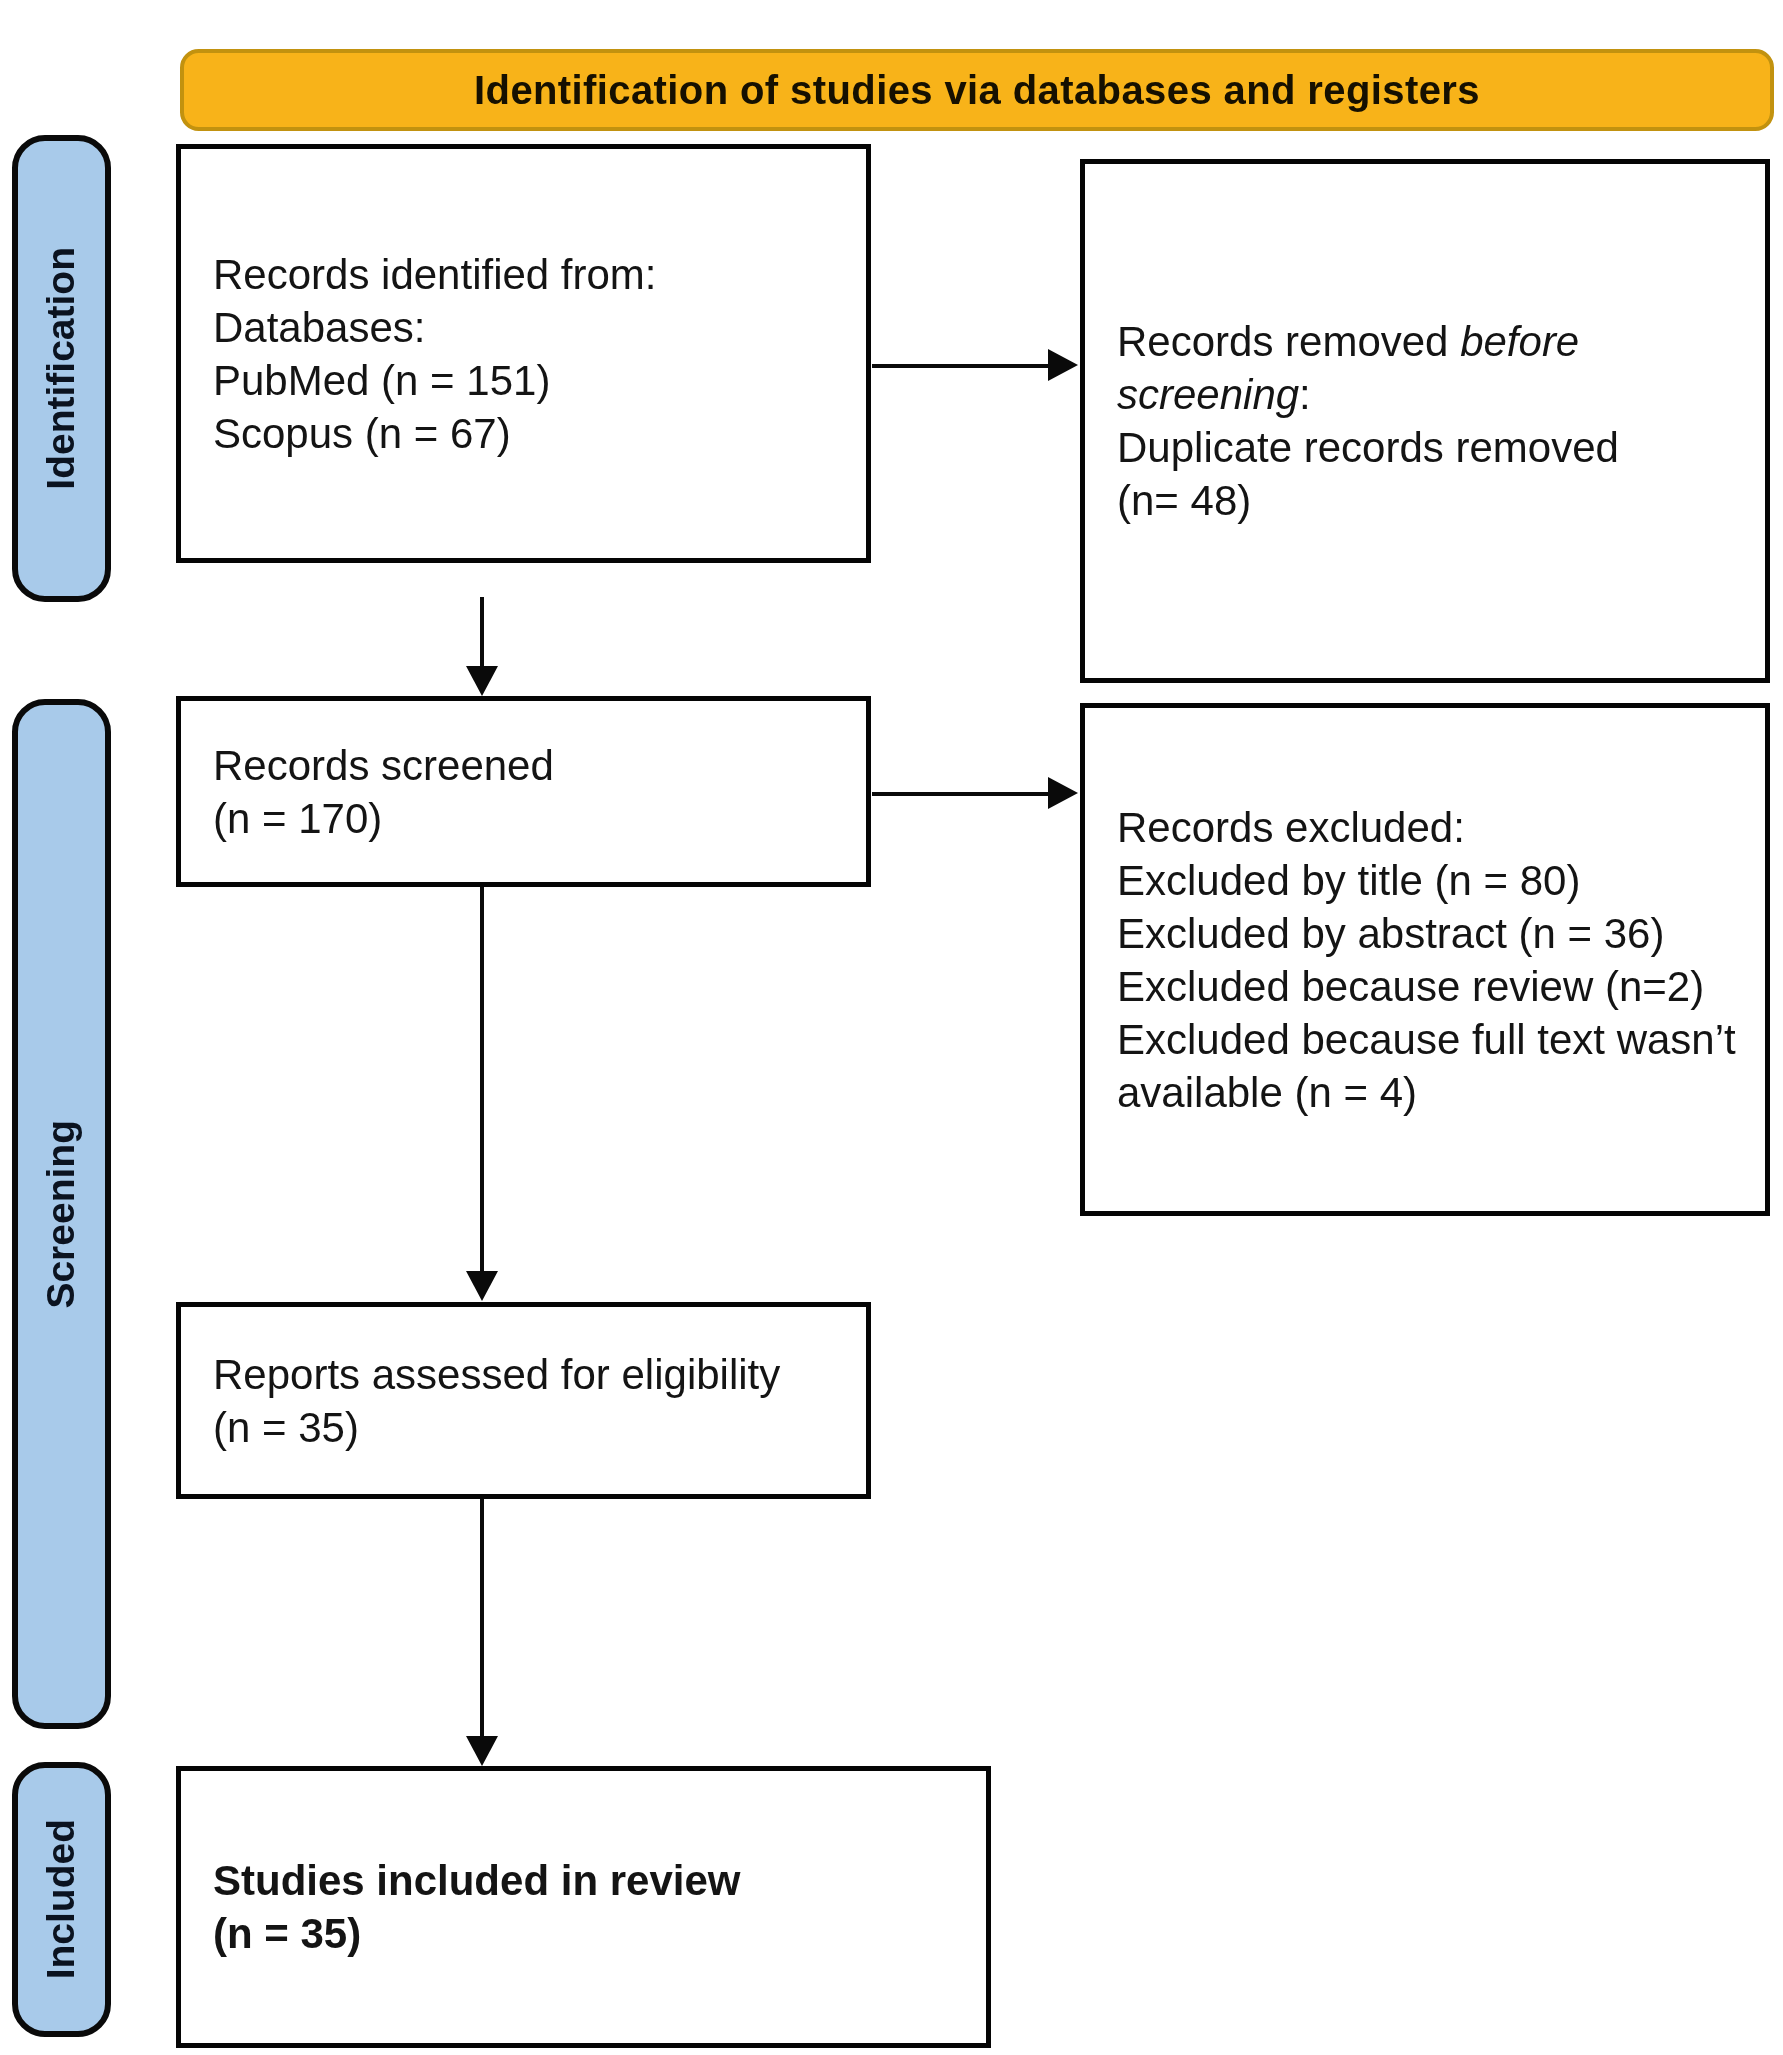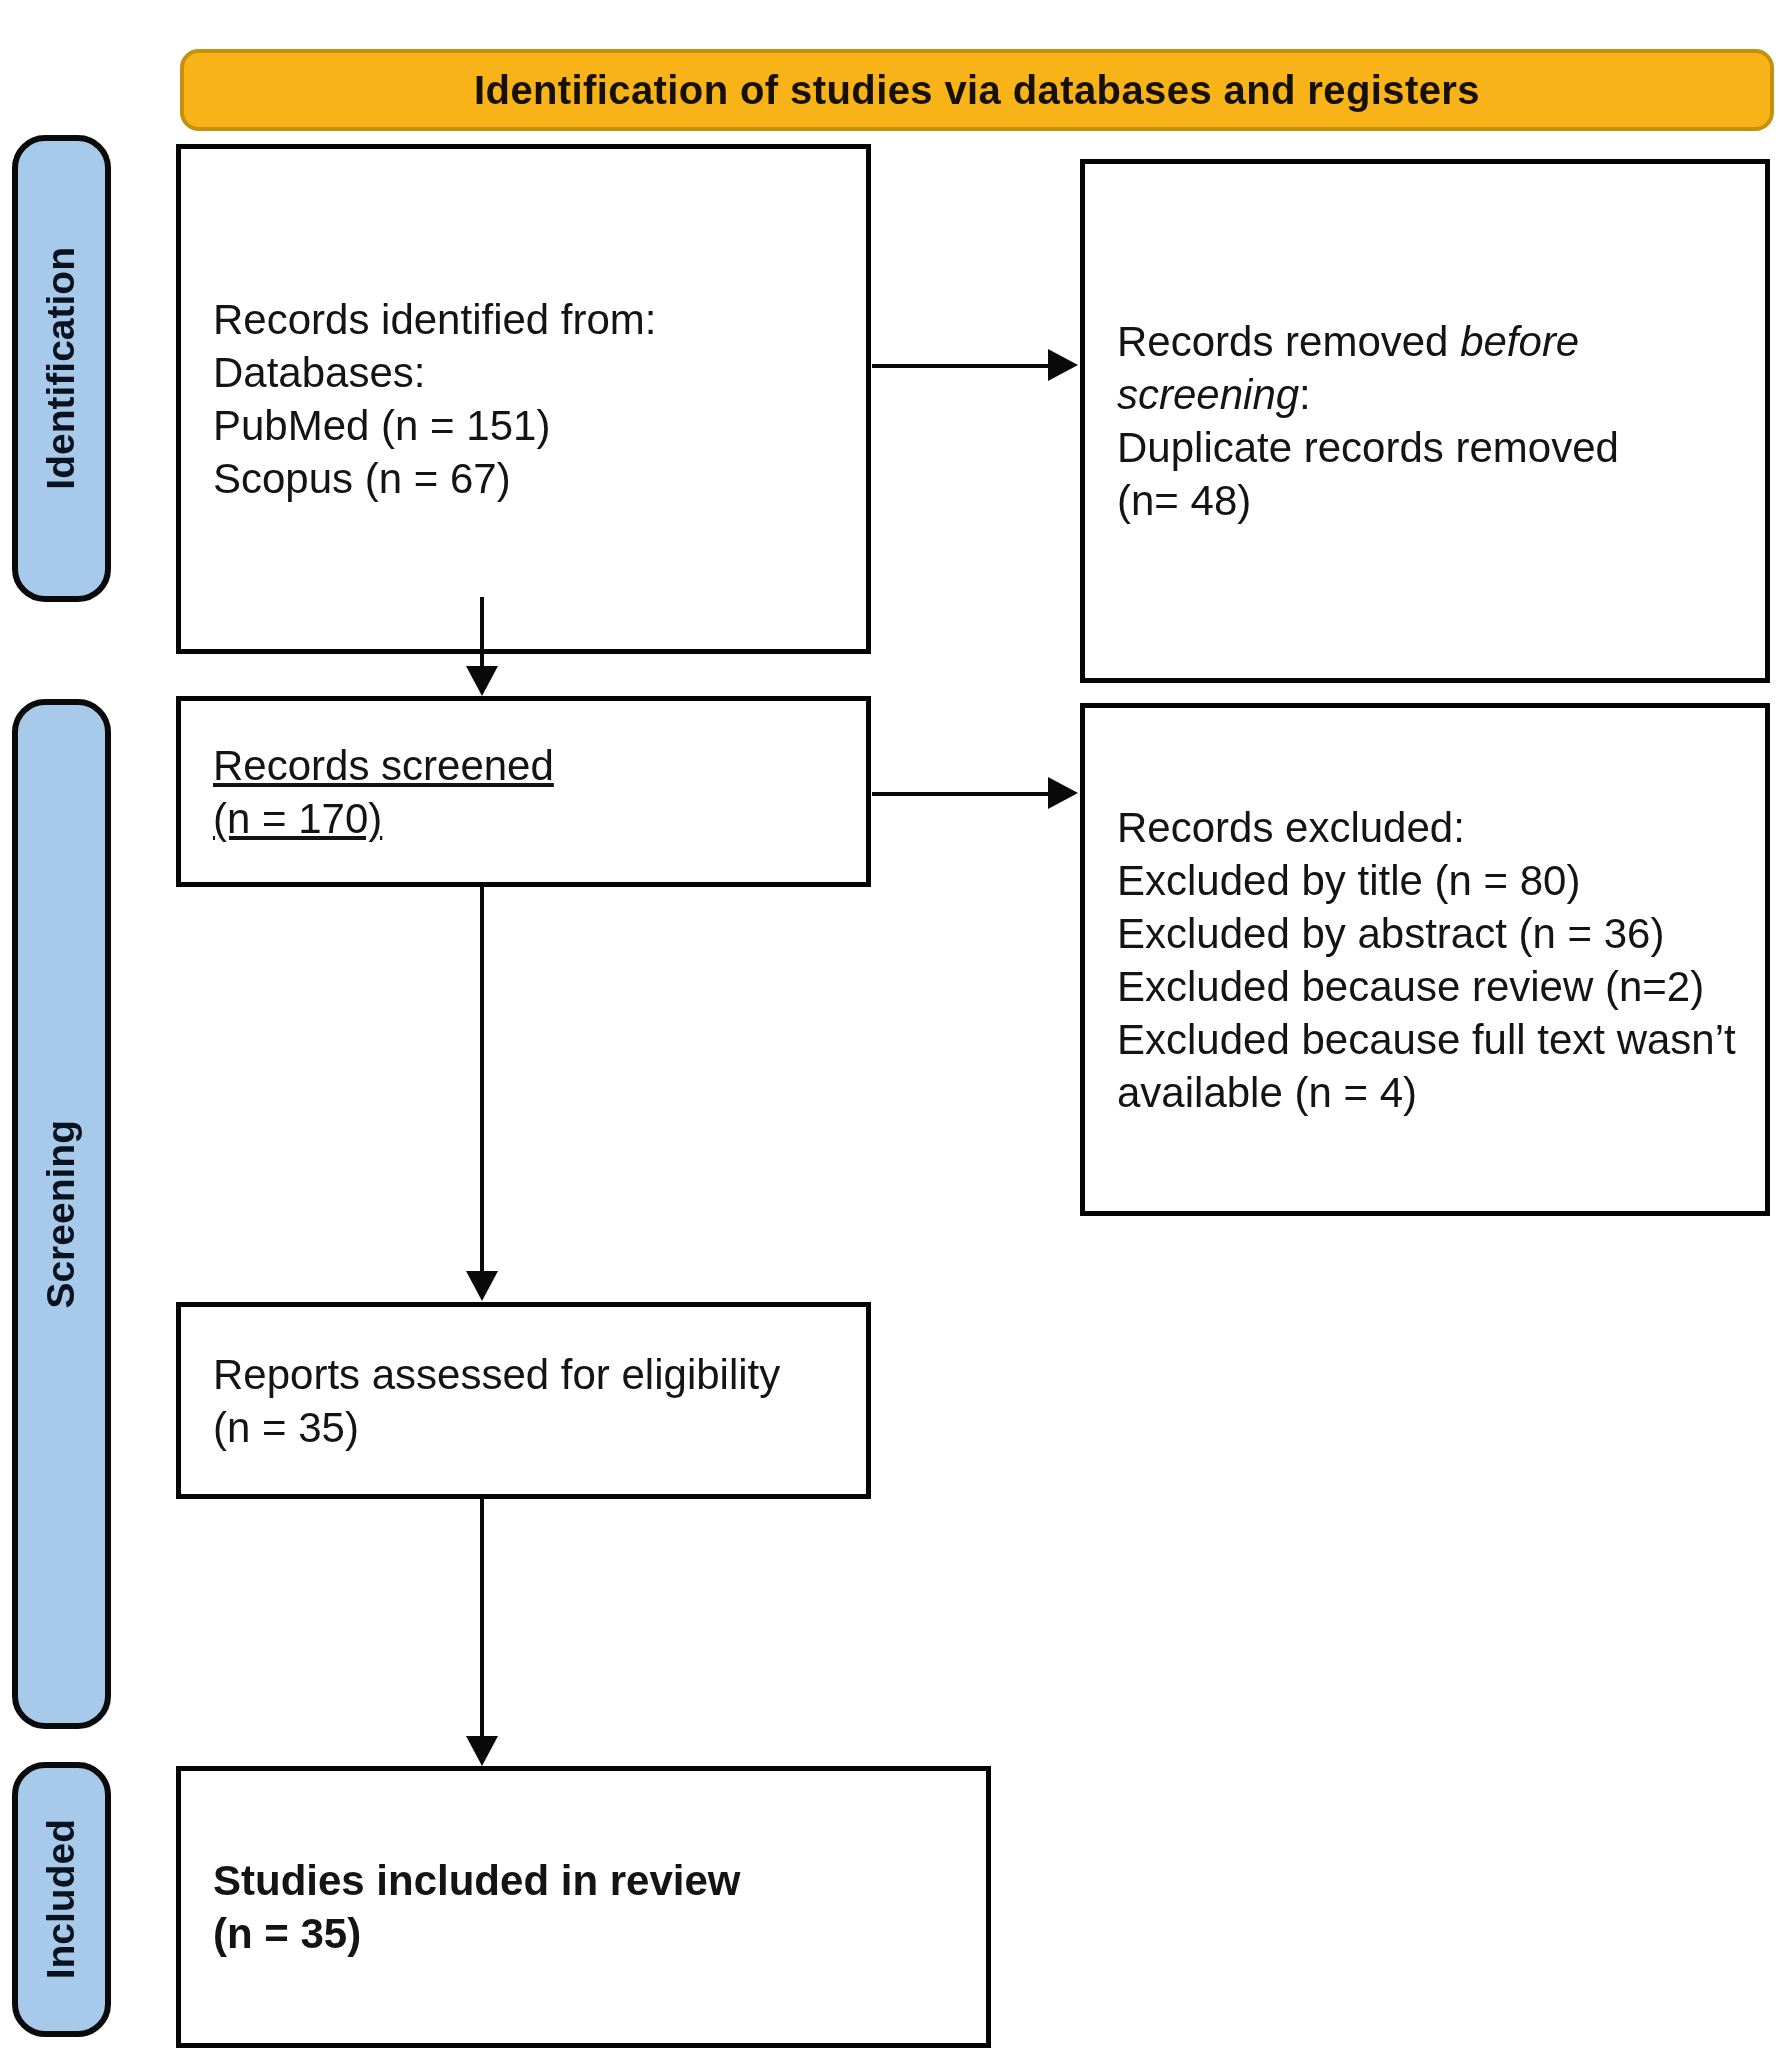--- a/index.html
+++ b/index.html
@@ -68,23 +68,23 @@
     box-sizing: border-box;
     display: flex;
     flex-direction: column;
     justify-content: center;
     padding-left: 32px;
     padding-right: 11.5px;
     font-size: 42px;
     line-height: 53px;
     color: var(--box-text, #141414);
   }
-  .box-identified { left: 176px;  top: 144px;  width: 695px; height: 510px; }
+  .box-identified { left: 176px;  top: 144px;  width: 695px; height: 419px; }
   .box-removed    { left: 1080px; top: 159px;  width: 690px; height: 524px; }
-  .box-screened   { left: 176px;  top: 696px;  width: 695px; height: 191px; text-decoration: underline; }
+  .box-screened   { left: 176px;  top: 696px;  width: 695px; height: 191px; }
   .box-excluded   { left: 1080px; top: 703px;  width: 690px; height: 513px; }
   .box-assessed   { left: 176px;  top: 1302px; width: 695px; height: 197px; }
   .box-included   { left: 176px;  top: 1766px; width: 815px; height: 282px; font-weight: bold; }
 
   .tline { white-space: pre; }
   .tline.ind { }
   .tline em { font-style: italic; }
 
   
   .cline {

